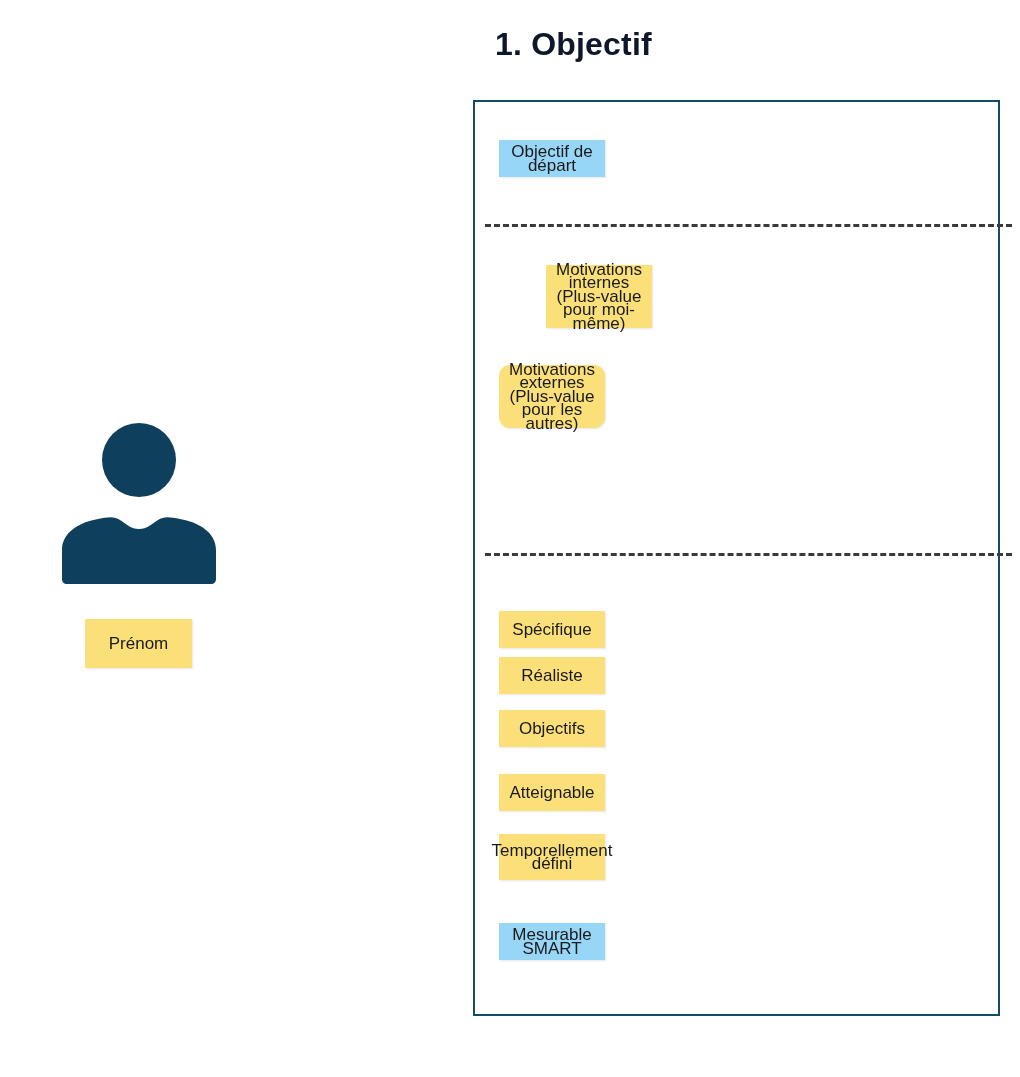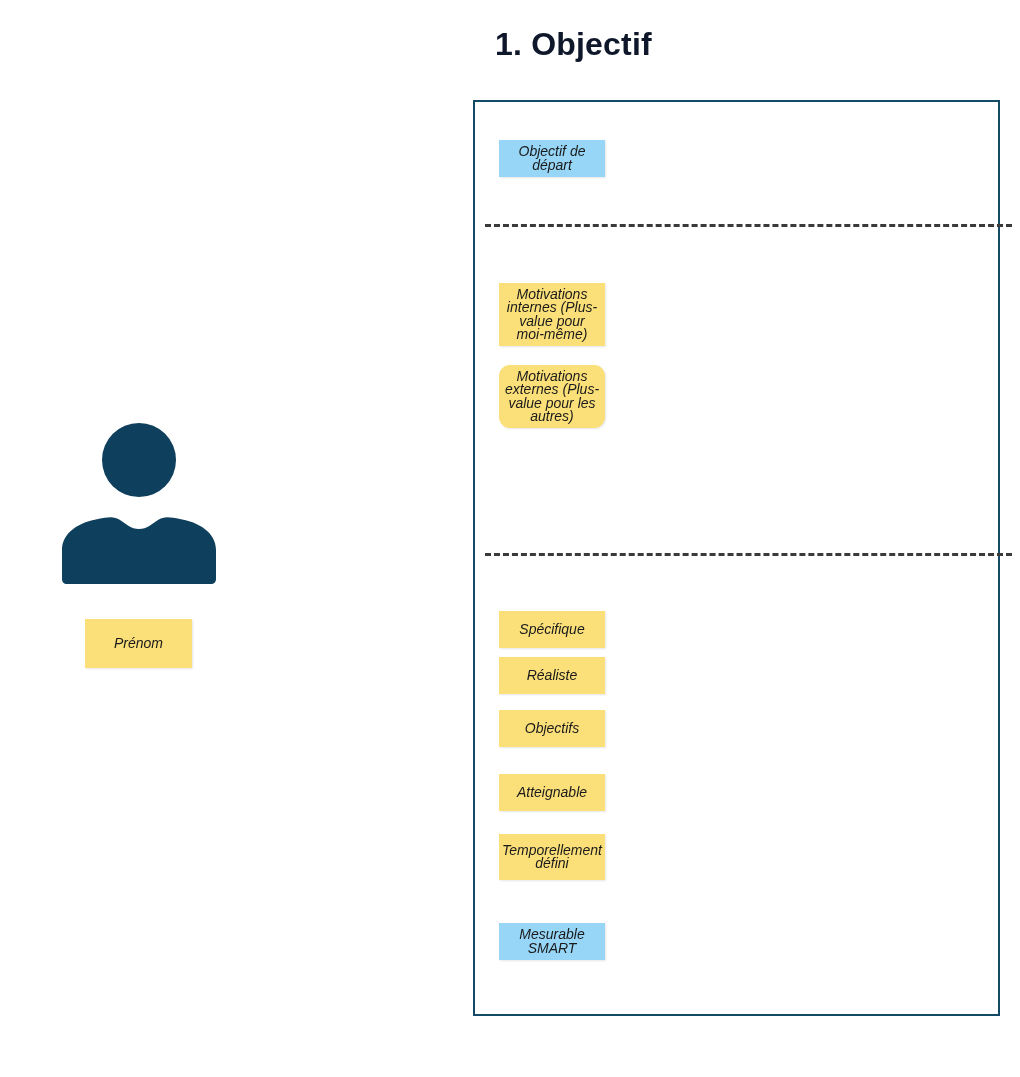--- a/index.html
+++ b/index.html
@@ -46,26 +46,25 @@
   .avatar svg { display: block; }
 
   
   .note {
     position: absolute;
     box-sizing: border-box;
     display: flex;
     align-items: center;
     justify-content: center;
     text-align: center;
-    font-size: 14px;
+    font-size: 17px;
     line-height: 13.5px;
     color: #1a1a1a;
     padding: 2px 5px;
     box-shadow: 1px 1px 2px rgba(0,0,0,0.10);
-    font-style: italic;
   }
   .note.yellow { background: #fbe07a; }
   .note.blue   { background: #97d6f7; }
 
   .note-prenom {
     left: 85px;
     top: 619px;
     width: 107px;
     height: 49px;
   }
@@ -88,21 +87,21 @@
     height: 0;
     border-top: 3px dashed #3a3a3a;
   }
   .divider.d1 { top: 122px; }
   .divider.d2 { top: 451px; }
 
   
   .panel .note { left: 24px; width: 106px; }
 
   .n-objectif-depart  { top: 38px;  height: 37px; }
-  .n-motiv-internes   { top: 181px; height: 63px; }
+  .n-motiv-internes   { top: 163px; height: 63px; margin-left: 47px; }
   .n-motiv-externes   { top: 263px; height: 63px; border-radius: 11px; }
   .n-objectif-motiv   { top: 346px; height: 55px; }
   .n-specifique       { top: 509px; height: 37px; }
   .n-realiste         { top: 555px; height: 37px; }
   .n-mesurable        { top: 608px; height: 37px; }
   .n-atteignable      { top: 672px; height: 37px; }
   .n-temporellement   { top: 732px; height: 46px; text-align: center; }
   .n-objectifs-smart  { top: 821px; height: 37px; }
 </style>
 </head>

